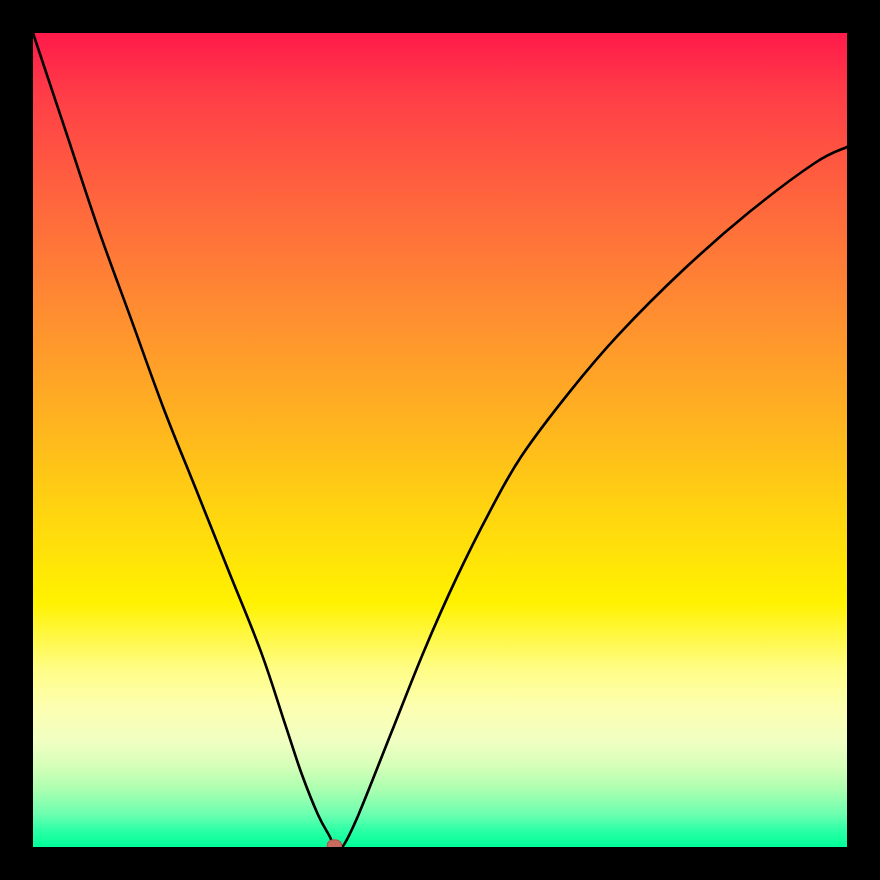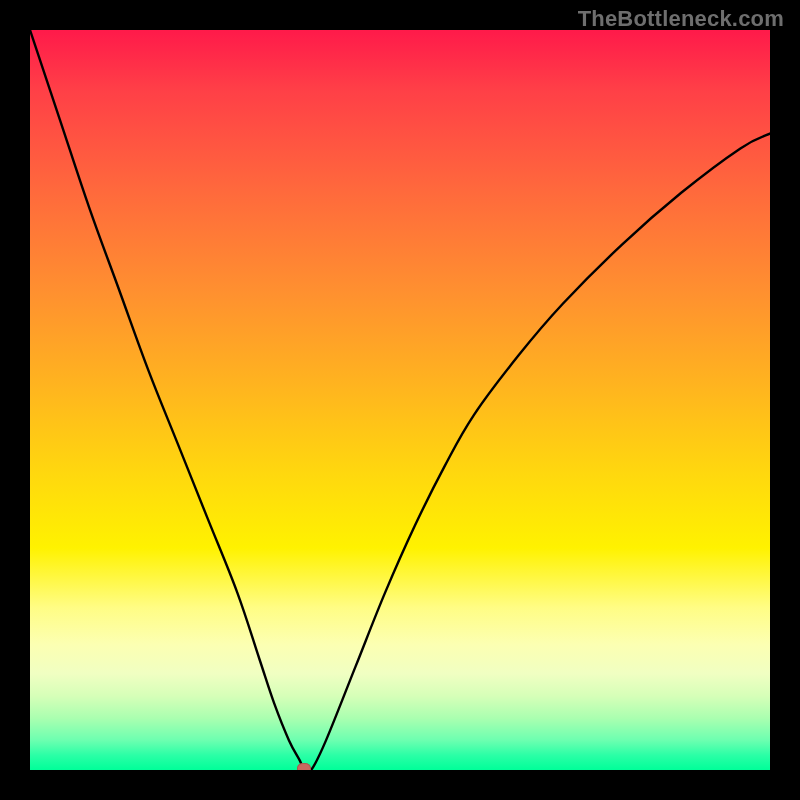--- a/index.html
+++ b/index.html
@@ -63,21 +63,20 @@
     height: 12px;
     border-radius: 6px / 5px;
     background: #c76a5f;
     box-shadow: 0 0 0 1px rgba(0,0,0,0.15) inset;
   }
 </style>
 </head>
 <body>
 
 <div class="frame">
-  <div class="watermark">TheBottleneck.com</div>
 
   <div class="plot">
     <div class="gradient"></div>
     <svg class="curve" viewBox="0 0 740 740" preserveAspectRatio="none">
       <path id="curve-path" fill="none" stroke="#000000" stroke-width="2.4" stroke-linejoin="round" stroke-linecap="round" d="M 0.00 0.00 C 5.33 15.98, 18.94 56.83, 29.60 88.80 C 40.26 120.77, 48.54 146.96, 59.20 177.60 C 69.86 208.24, 78.14 229.70, 88.80 259.00 C 99.46 288.30, 107.74 312.43, 118.40 340.40 C 129.06 368.37, 137.34 387.76, 148.00 414.40 C 158.66 441.04, 166.94 461.76, 177.60 488.40 C 188.26 515.04, 197.88 537.09, 207.20 562.40 C 216.52 587.71, 222.74 609.02, 229.40 629.00 C 236.06 648.98, 238.87 658.75, 244.20 673.40 C 249.53 688.05, 254.34 700.01, 259.00 710.40 C 263.66 720.79, 267.44 725.79, 270.10 731.12 C 272.76 736.45, 271.80 738.40, 273.80 740.00 C 275.80 741.60, 277.20 745.33, 281.20 740.00 C 285.20 734.67, 288.01 729.05, 296.00 710.40 C 303.99 691.75, 314.94 663.04, 325.60 636.40 C 336.26 609.76, 344.54 587.71, 355.20 562.40 C 365.86 537.09, 374.14 518.44, 384.80 495.80 C 395.46 473.16, 403.74 456.58, 414.40 436.60 C 425.06 416.62, 430.68 404.78, 444.00 384.80 C 457.32 364.82, 472.42 345.58, 488.40 325.60 C 504.38 305.62, 514.15 293.78, 532.80 273.80 C 551.45 253.82, 570.69 234.58, 592.00 214.60 C 613.31 194.62, 629.89 180.12, 651.20 162.80 C 672.51 145.48, 694.42 129.06, 710.40 118.40 C 726.38 107.74, 734.67 106.26, 740.00 103.60"></path>
     </svg>
     <div class="marker" id="marker" style="left: 266.8px; top: 733px; background: rgb(199, 106, 95);"></div>
   </div>
 </div>
 

